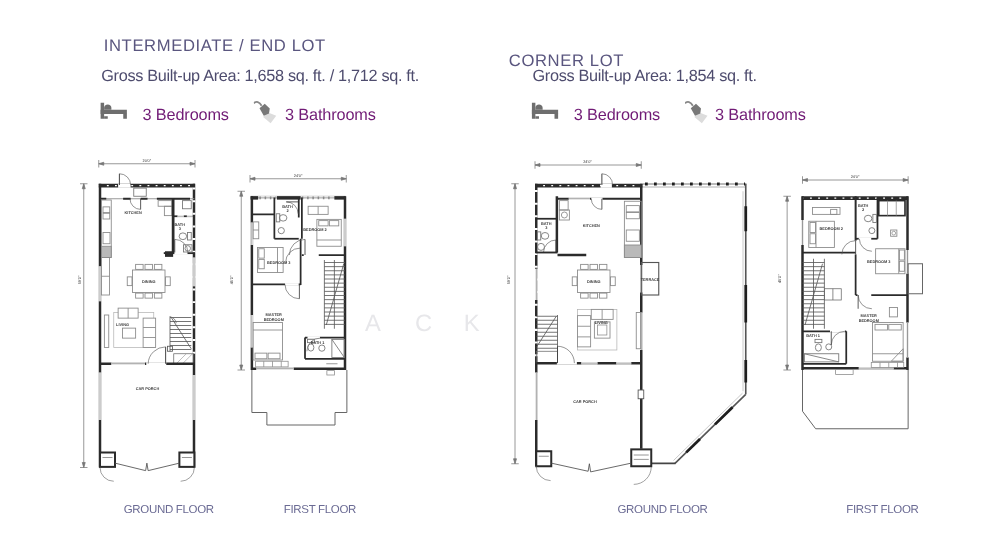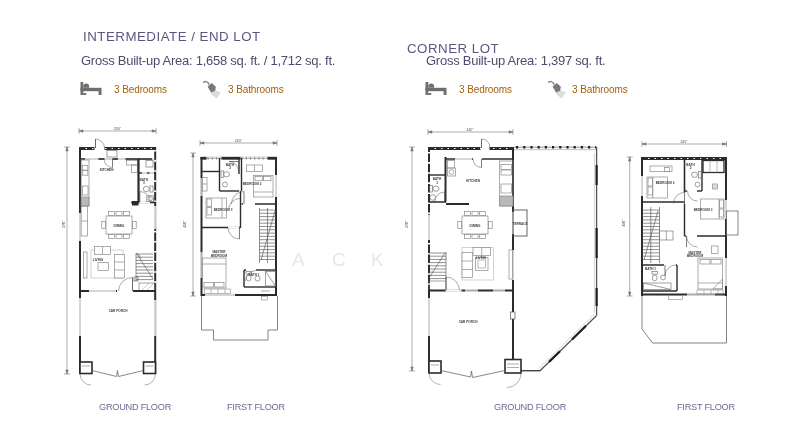--- a/index.html
+++ b/index.html
@@ -1,35 +1,35 @@
 <!DOCTYPE html>
 <html><head>
 <meta charset="utf-8">
 <style>
   html,body{margin:0;padding:0;background:#fff;width:800px;height:441px;overflow:hidden;}
   body{font-family:"Liberation Sans",sans-serif;position:relative;}
   .title{position:absolute;color:#5a567f;font-weight:400;font-size:13.3px;letter-spacing:0.5px;line-height:1;}
   .sub{position:absolute;color:#4e4c6e;font-size:13px;letter-spacing:-0.25px;line-height:1;}
-  .feat{position:absolute;color:#a16207;font-size:10px;letter-spacing:-0.1px;line-height:1;}
+  .feat{position:absolute;color:#701a75;font-size:13px;letter-spacing:-0.1px;line-height:1;}
   .floor{position:absolute;color:#6b6b94;font-size:9.2px;letter-spacing:-0.25px;line-height:1;margin-left:18px;}
   .wm{position:absolute;color:#e7e7ea;font-size:19px;font-weight:400;}
   svg text{font-family:"Liberation Sans",sans-serif;}
   .lbl{font-size:3.1px;font-weight:700;fill:#3a3a3a;text-anchor:middle;}
   .dimt{font-size:3.1px;fill:#333;text-anchor:middle;}
 </style>
 </head>
 <body>
 
 <div class="title" style="left:83px;top:30px;">INTERMEDIATE / END LOT</div>
 
 <div class="sub" style="left:81px;top:53.8px;">Gross Built-up Area: 1,658 sq. ft. / 1,712 sq. ft.</div>
 
 <div class="title" style="left:407px;top:30px;margin-top:12px;">CORNER LOT</div>
 
-<div class="sub" style="left:426px;top:53.8px;">Gross Built-up Area: 1,397 sq. ft.</div>
+<div class="sub" style="left:426px;top:53.8px;">Gross Built-up Area: 1,854 sq. ft.</div>
 
 <svg style="position:absolute;left:80px;top:82px;" width="25" height="14" viewBox="0 0 25 14">
 <g fill="#6e6e6e">
       <rect x="0.5" y="0" width="2.8" height="13"></rect>
       <rect x="0.5" y="5.8" width="21" height="3.4"></rect>
       <rect x="18.6" y="9" width="2.9" height="4"></rect>
       <path d="M3.3 5.8 v-1.6 c0-1.6 1.2-2.6 2.9-2.6 c1.7 0 2.9 1 2.9 2.6 v1.6 z"></path>
       <rect x="3.3" y="11" width="2.9" height="2"></rect>
     </g>
 </svg>

